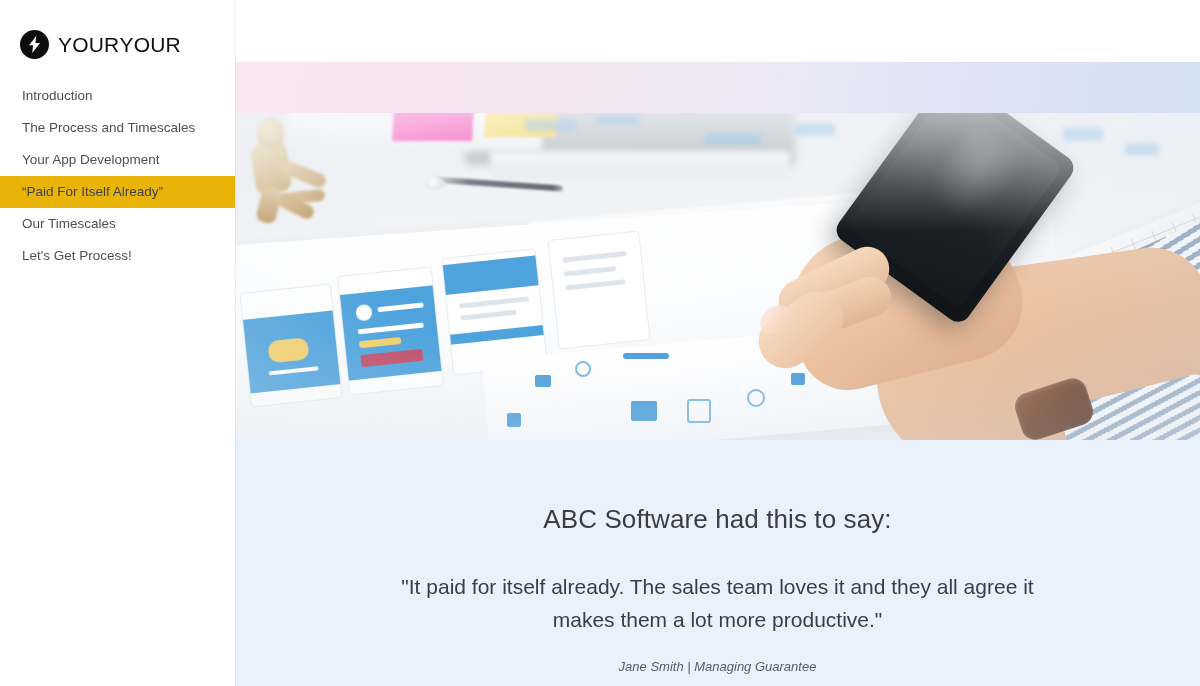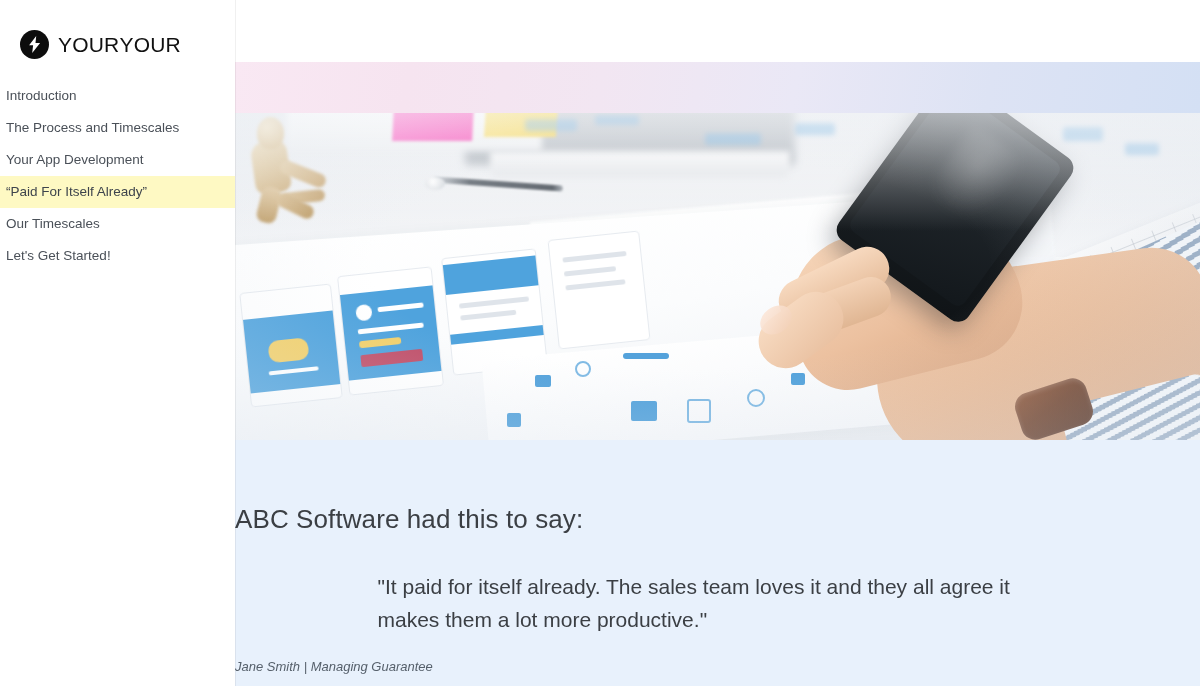--- a/index.html
+++ b/index.html
@@ -44,29 +44,29 @@
     color: #111111;
   }
   .logo-text .b { font-weight: 400; }
   .logo-text .l { font-weight: 300; }
 
   .nav { margin-top: 18px; }
   .nav-item {
     display: block;
     height: 32px;
     line-height: 32px;
-    padding-left: 6px;
+    padding-left: 22px;
     font-size: 13.5px;
     color: #4a5058;
     white-space: nowrap;
     cursor: pointer;
     text-decoration: none;
   }
   .nav-item.active {
-    background: #fef9c3;
+    background: #eab308;
     color: #3e444c;
   }
 
   
   .main {
     position: relative;
     width: 965px; height: 686px;
     flex: 0 0 965px;
     background: #ffffff;
     overflow: hidden;
@@ -338,20 +338,21 @@
   }
   .photo-haze {
     left:0; top:0; width:100%; height:36%;
     background: linear-gradient(180deg, rgba(255,255,255,.55), rgba(255,255,255,0));
   }
 
   
   .testimonial {
     height: 246px;
     background: #e8f1fc;
+    text-align: center;
     padding-top: 64px;
   }
   .t-heading {
     font-size: 26px;
     font-weight: 400;
     color: #3b3f44;
     margin: 0;
     letter-spacing: .1px;
   }
   .t-quote {
@@ -385,21 +386,21 @@
         <span class="b">YOUR</span><span class="l">YOUR</span>
       </span>
     </div>
 
     <nav class="nav">
       <a class="nav-item" href="#">Introduction</a>
       <a class="nav-item" href="#">The Process and Timescales</a>
       <a class="nav-item" href="#">Your App Development</a>
       <a class="nav-item active" href="#">“Paid For Itself Already”</a>
       <a class="nav-item" href="#">Our Timescales</a>
-      <a class="nav-item" href="#">Let's Get Started!</a>
+      <a class="nav-item" href="#">Let's Get Process!</a>
     </nav>
   </aside>
 
   <main class="main">
 
     <div class="top-white"></div>
 
     <div class="gradient-strip"></div>
 
     <div class="photo">

